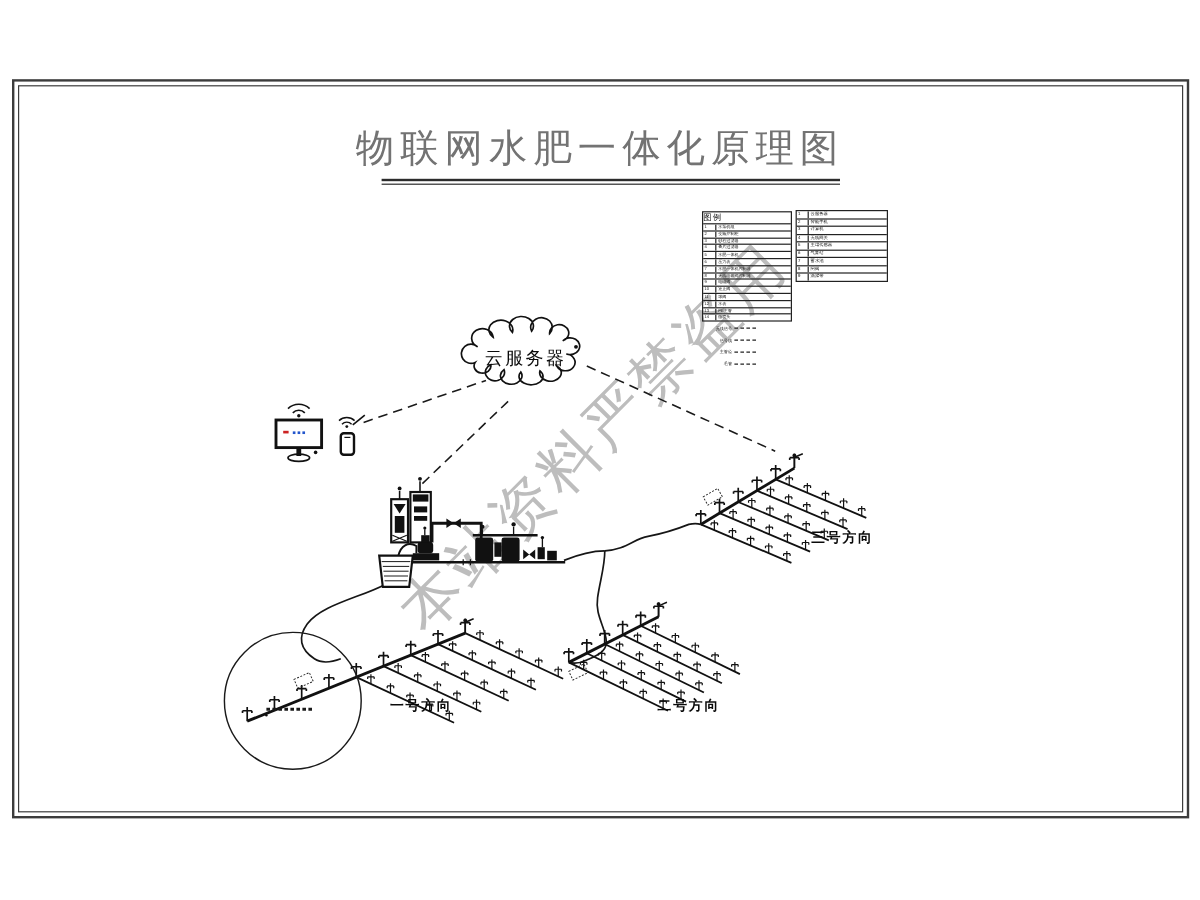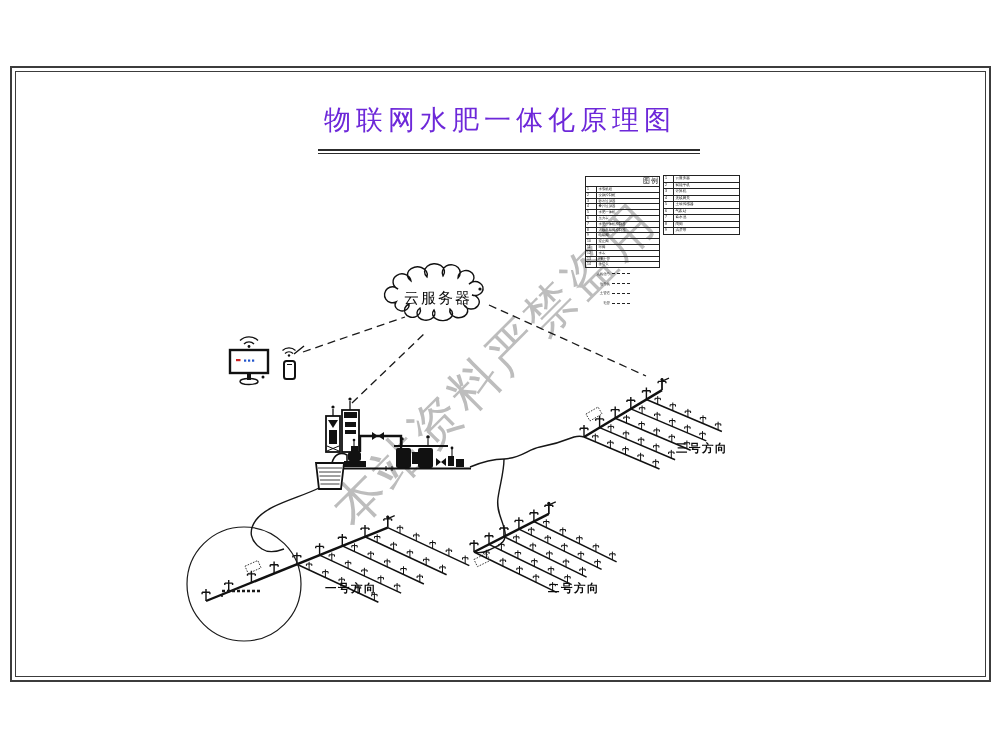--- a/index.html
+++ b/index.html
@@ -5,34 +5,34 @@
   html,body{margin:0;padding:0;background:#fff;}
   .page{position:relative;width:1000px;height:750px;background:#ffffff;overflow:hidden;
         font-family:"Liberation Sans",sans-serif;color:#111;}
   
   .frame-outer{position:absolute;left:10px;top:66px;width:977px;height:612px;
                border:2px solid #3c3c3c;z-index:0;}
   .frame-inner{position:absolute;left:15px;top:71px;width:969px;height:604px;
                border:1px solid #3c3c3c;z-index:0;}
   
   .title{position:absolute;left:0;right:0;top:102px;text-align:center;z-index:3;
-         font-family:"Liberation Serif","DejaVu Serif",serif;font-size:27px;
-         letter-spacing:5px;color:#6d28d9;}
+         font-family:"Liberation Serif","DejaVu Serif",serif;font-size:32px;
+         letter-spacing:5px;color:#737373;}
   .title-rule1{position:absolute;left:318px;top:149px;width:382px;border-top:2px solid #2c2c2c;z-index:3;}
   .title-rule2{position:absolute;left:318px;top:153px;width:382px;border-top:1px solid #2c2c2c;z-index:3;}
   
   .watermark{position:absolute;left:495px;top:365px;z-index:1;white-space:nowrap;
              transform:translate(-50%,-50%) rotate(-45deg);
              font-family:"Liberation Serif","DejaVu Serif",serif;
              font-size:50px;letter-spacing:4px;color:#bdbdbd;}
   
   .tbl{position:absolute;border:1px solid #222;z-index:3;background:transparent;}
   .tbl-left{left:585px;top:176px;width:73px;}
   .tbl-right{left:663px;top:175px;width:75px;}
-  .tbl .hdr{height:9px;line-height:9px;border-bottom:1px solid #222;text-align:right;
+  .tbl .hdr{height:9px;line-height:9px;border-bottom:1px solid #222;text-align:left;
             font-size:7px;font-family:"Liberation Serif",serif;letter-spacing:1px;}
   .row{display:flex;height:4.8px;border-bottom:0.6px solid #222;overflow:hidden;}
   .rows>div:last-child .row{border-bottom:none;}
   .row .no{width:9px;border-right:0.6px solid #222;font-size:3.4px;line-height:4.8px;padding-left:1px;}
   .row .nm{flex:1;font-size:3.4px;line-height:4.8px;padding-left:1.5px;white-space:nowrap;}
   .tbl-right .row{height:5.5px;}
   .tbl-right .row .no{width:8px;font-size:3.6px;line-height:5.5px;}
   .tbl-right .row .nm{font-size:3.6px;line-height:5.5px;}
   
   .linetypes{position:absolute;left:592px;top:269px;z-index:3;}

